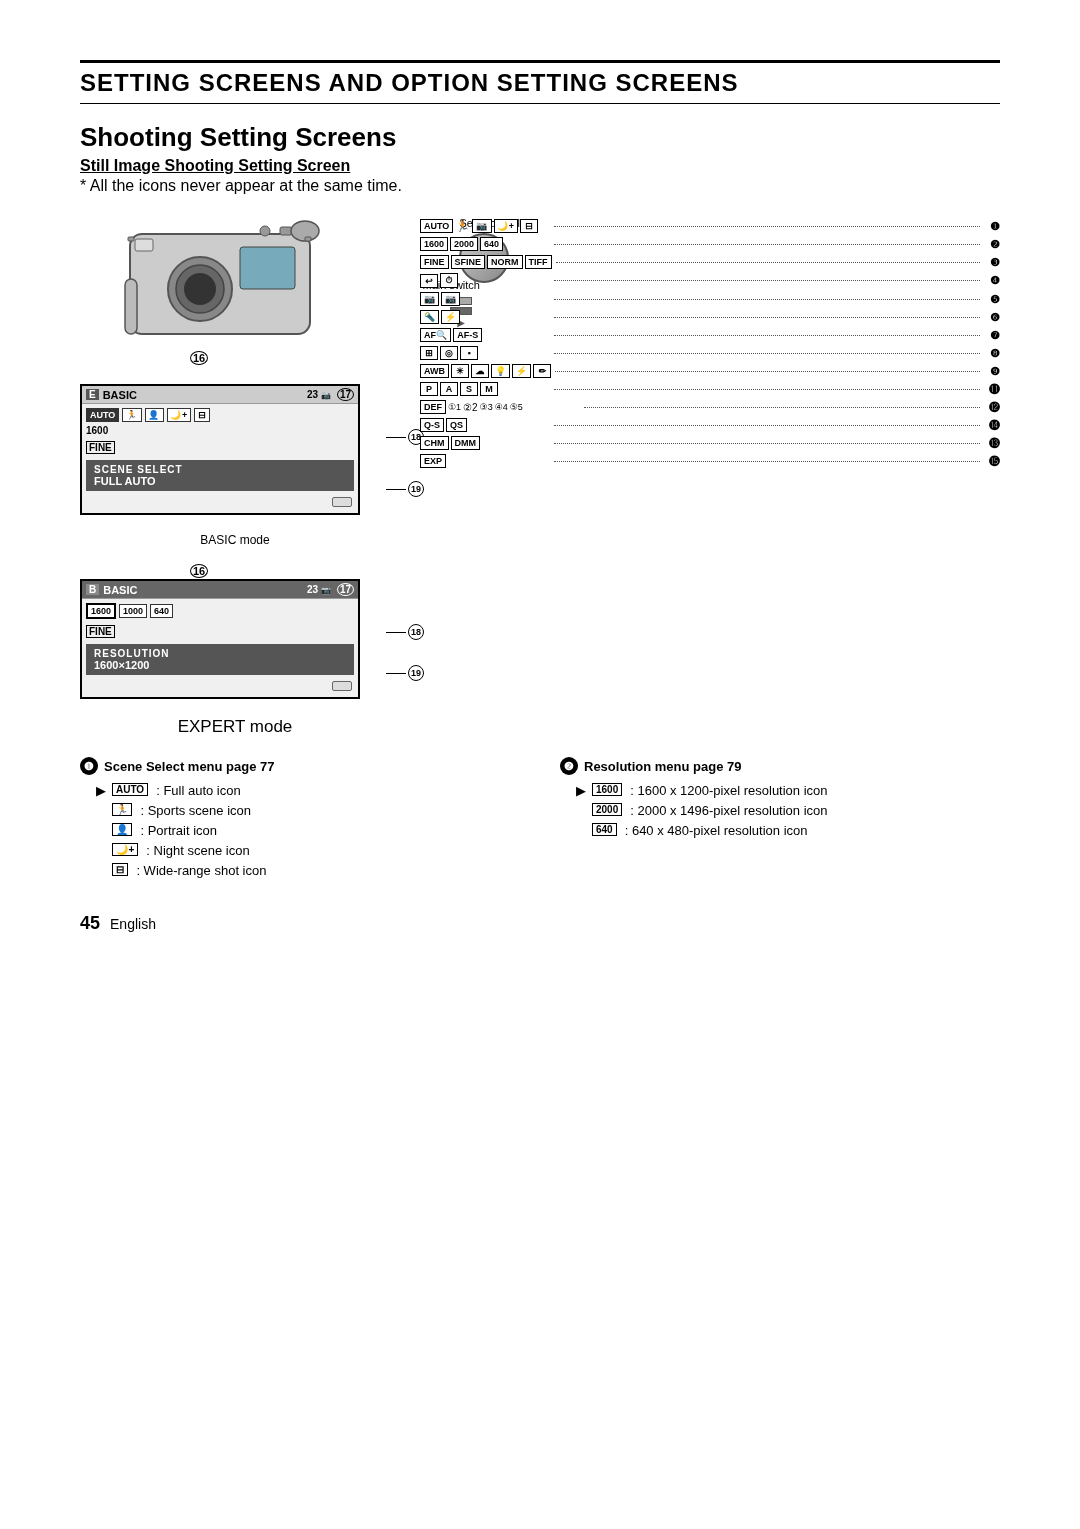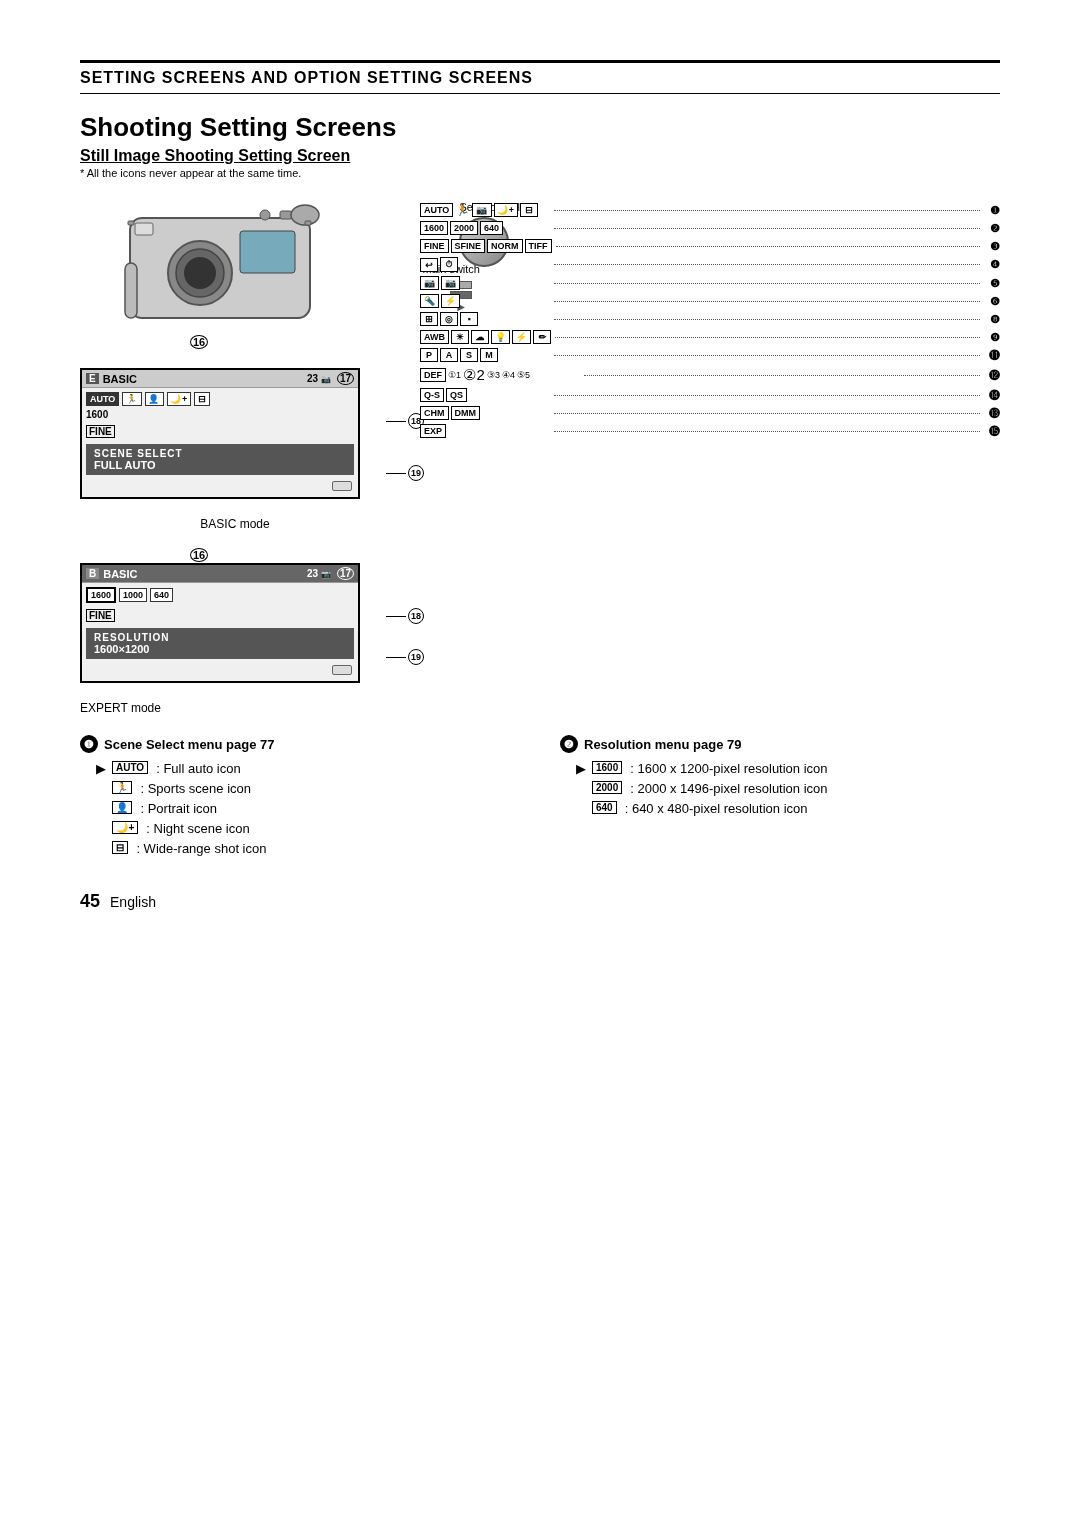--- a/index.html
+++ b/index.html
@@ -13,41 +13,41 @@
       padding: 60px 80px;
     }
 
     .section-header {
       border-top: 3px solid #000;
       border-bottom: 1px solid #000;
       padding: 6px 0;
       margin-bottom: 18px;
     }
     .section-header h1 {
-      font-size: 16px;
+      font-size: 24px;
       font-weight: 900;
       letter-spacing: 1px;
       text-transform: uppercase;
     }
 
     .subsection-title {
       font-size: 26px;
       font-weight: 900;
       margin-bottom: 4px;
     }
 
     .sub-subsection-title {
       font-size: 16px;
       font-weight: 900;
       text-decoration: underline;
       margin-bottom: 2px;
     }
 
     .note {
-      font-size: 11px;
+      font-size: 16px;
       margin-bottom: 14px;
     }
 
     
     .camera-svg {
       width: 220px;
       height: 130px;
     }
 
     
@@ -396,21 +396,21 @@
         <div style="width:20px;height:1px;background:#000;"></div>
         <span style="width:16px;height:16px;border-radius:50%;border:1.5px solid #000;font-size:9px;display:inline-flex;align-items:center;justify-content:center;margin-left:2px;">18</span>
       </div>
 
       <div style="position:absolute;right:-34px;bottom:18px;font-size:11px;font-weight:bold;display:flex;align-items:center;">
         <div style="width:20px;height:1px;background:#000;"></div>
         <span style="width:16px;height:16px;border-radius:50%;border:1.5px solid #000;font-size:9px;display:inline-flex;align-items:center;justify-content:center;margin-left:2px;">19</span>
       </div>
     </div>
 
-    <div style="text-align:left;font-size:12px;">EXPERT mode</div>
+    <div style="text-align:center;font-size:17px;">EXPERT mode</div>
 
   </div>
 
   <div class="icons-col">
 
     <div class="icon-list-row">
       <div class="icon-list-icons">
         <span class="ibox">AUTO</span>
         <span style="font-size:12px;">🏃</span>
         <span class="ibox">📷</span>
@@ -462,20 +462,28 @@
 
     <div class="icon-list-row">
       <div class="icon-list-icons">
         <span class="ibox">🔦</span>
         <span class="ibox">⚡</span>
       </div>
       <div class="dots"></div>
       <span class="row-num">❻</span>
     </div>
 
+    <div class="icon-list-row">
+      <div class="icon-list-icons">
+        <span class="ibox">AF🔍</span>
+        <span class="ibox">AF-S</span>
+      </div>
+      <div class="dots"></div>
+      <span class="row-num">❼</span>
+    </div>
 
     <div class="icon-list-row">
       <div class="icon-list-icons">
         <span class="ibox">⊞</span>
         <span class="ibox">◎</span>
         <span class="ibox">▪</span>
       </div>
       <div class="dots"></div>
       <span class="row-num">❽</span>
     </div>
@@ -502,21 +510,21 @@
         <span class="ibox">M</span>
       </div>
       <div class="dots"></div>
       <span class="row-num">⓫</span>
     </div>
 
     <div class="icon-list-row">
       <div class="icon-list-icons" style="min-width:160px;">
         <span class="ibox">DEF</span>
         <span style="font-size:9px;">①1</span>
-        <span style="font-size:15px;">②2</span>
+        <span style="font-size:10px;">②2</span>
         <span style="font-size:9px;">③3</span>
         <span style="font-size:9px;">④4</span>
         <span style="font-size:9px;">⑤5</span>
       </div>
       <div class="dots" style="min-width:6px;"></div>
       <span class="row-num">⓬</span>
     </div>
 
     <div class="icon-list-row">
       <div class="icon-list-icons">

